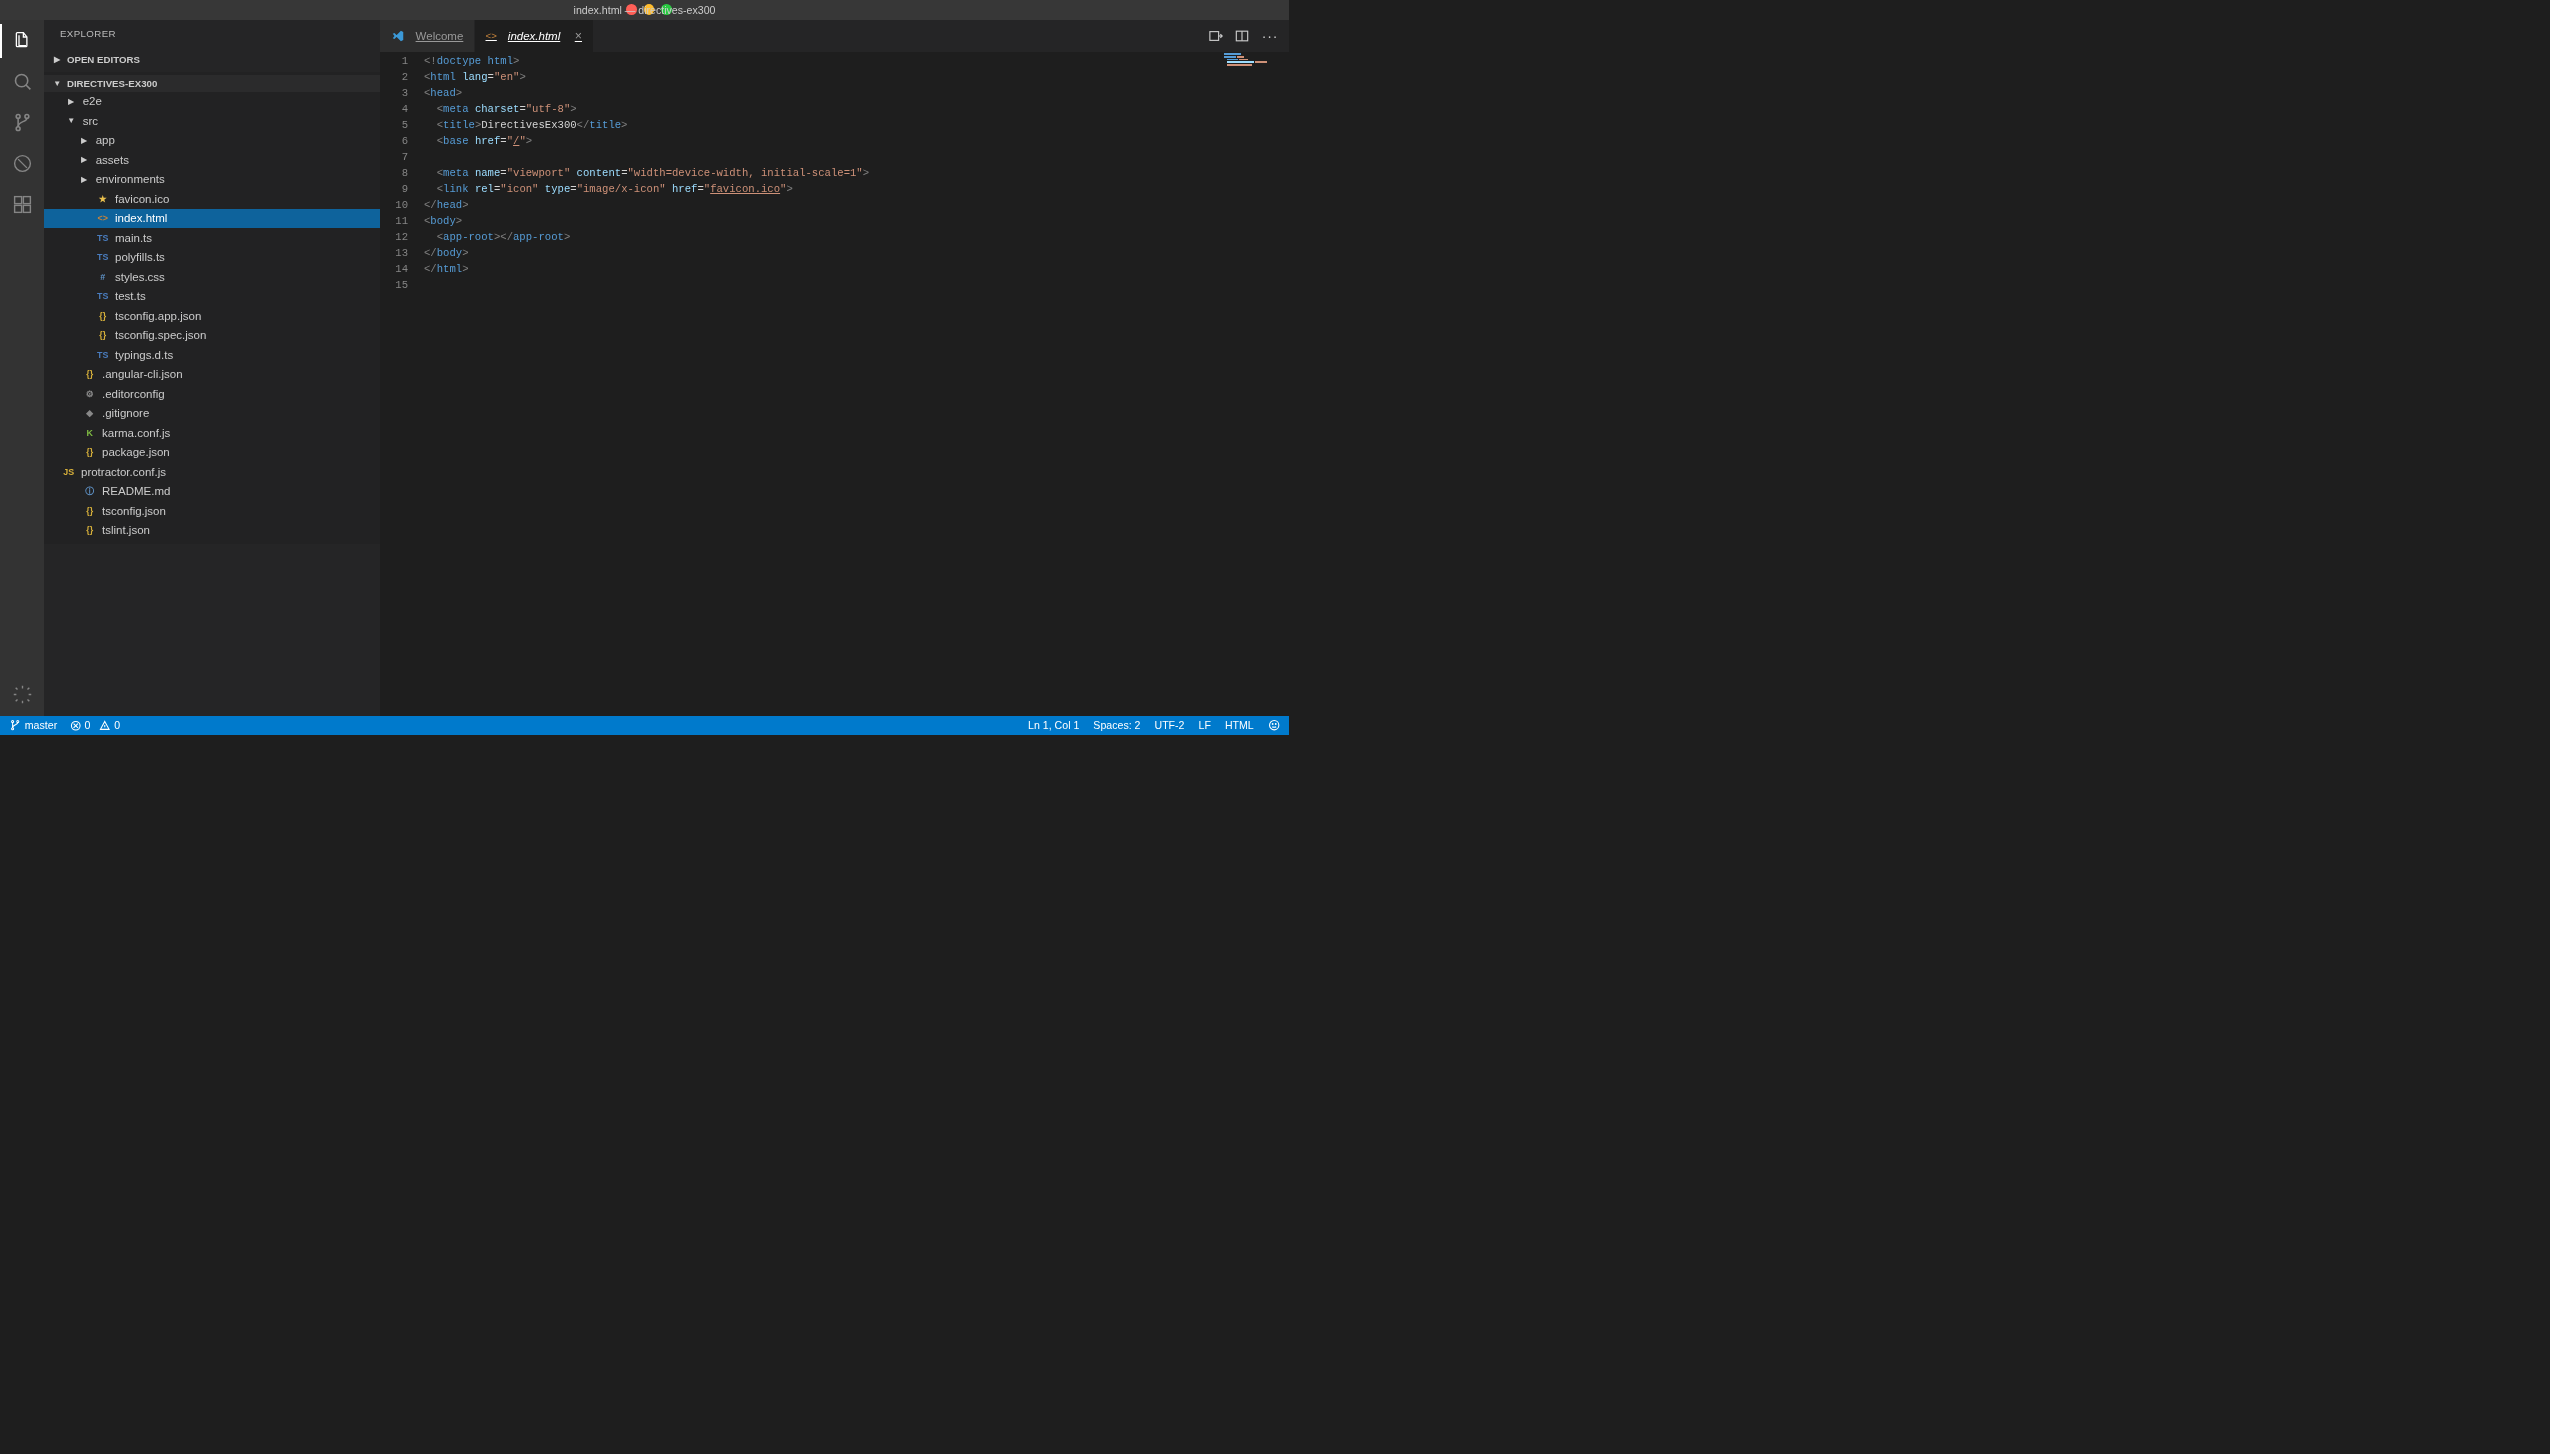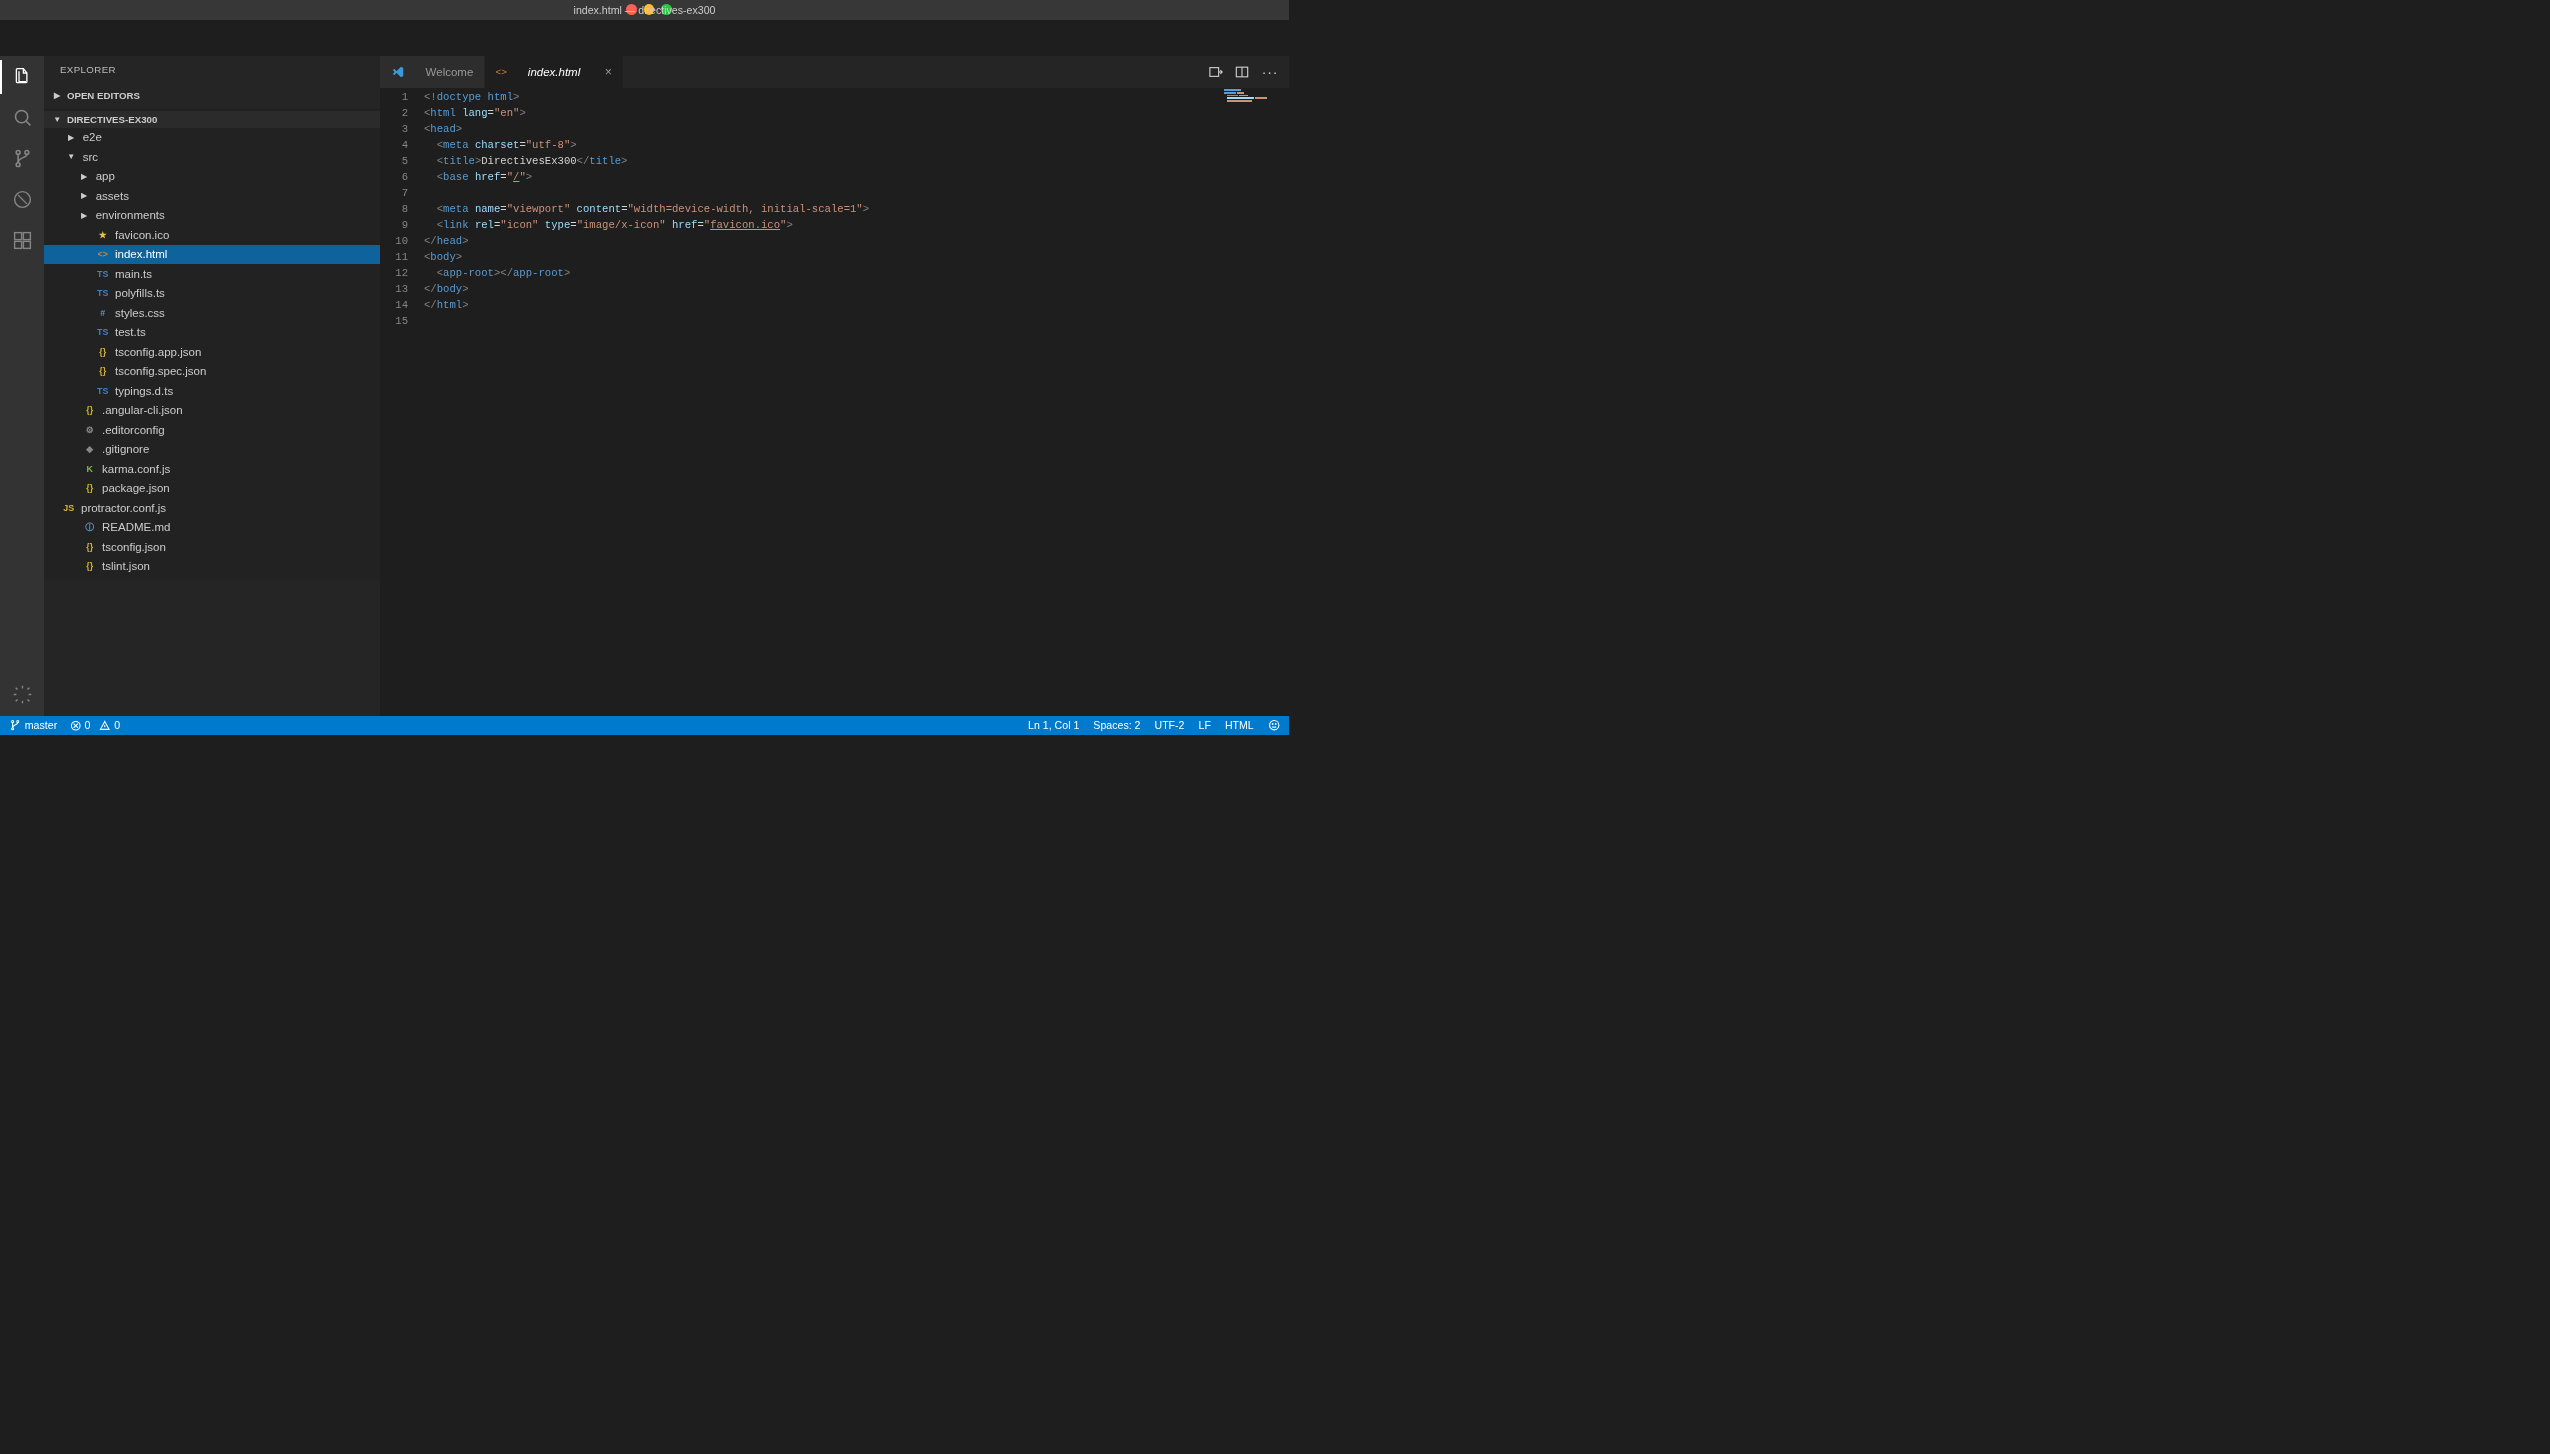--- a/index.html
+++ b/index.html
@@ -37,21 +37,20 @@
   position: absolute;
   left: 50%;
   transform: translateX(-50%);
   color: #ccc;
   font-size: 10.6px;
 }
 .main-area {
   flex: 1;
   display: flex;
   min-height: 0;
-  margin-top: 36px;
 }
 .activity-bar {
   width: 44px;
   background: #333;
   display: flex;
   flex-direction: column;
   align-items: center;
   padding-top: 8.9px;
   gap: 16px;
 }
@@ -146,26 +145,27 @@
 .tabs-bar {
   height: 32px;
   background: #252526;
   display: flex;
   align-items: stretch;
 }
 .tab {
   display: flex;
   align-items: center;
   padding: 0 10.6px;
-  gap: 21px;
+  gap: 11px;
   background: #2d2d2d;
   color: #999;
   cursor: pointer;
   font-size: 11.5px;
   border-right: 0.9px solid #252526;
+  text-decoration: underline;
 }
 .tab.active {
   background: #1e1e1e;
   color: #fff;
 }
 .tab.active .tab-label { font-style: italic; }
 .tab-close { color: #999; font-size: 12.4px; margin-left: 3.5px;}
 .tabs-actions {
   margin-left: auto;
   display: flex;

